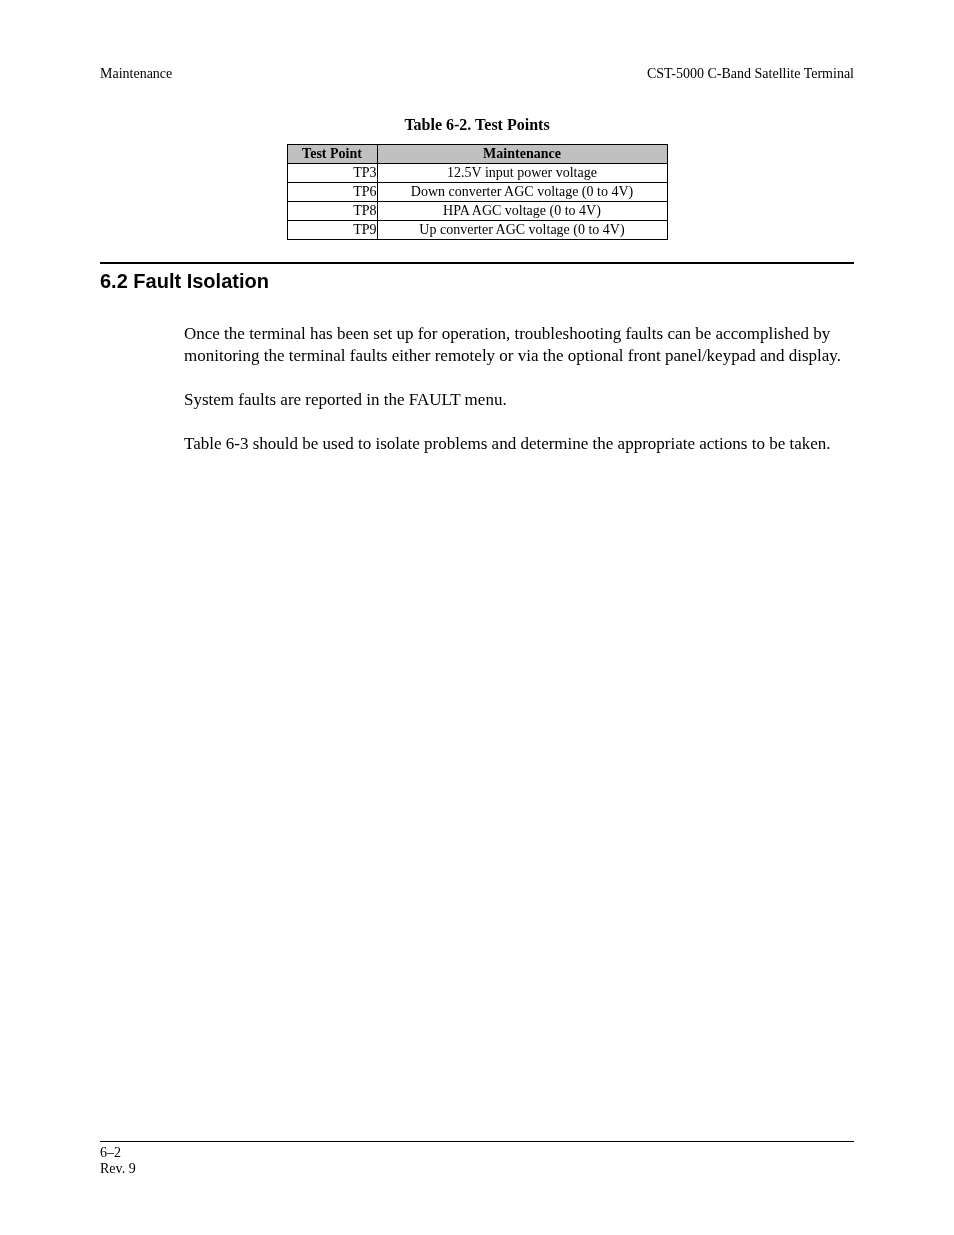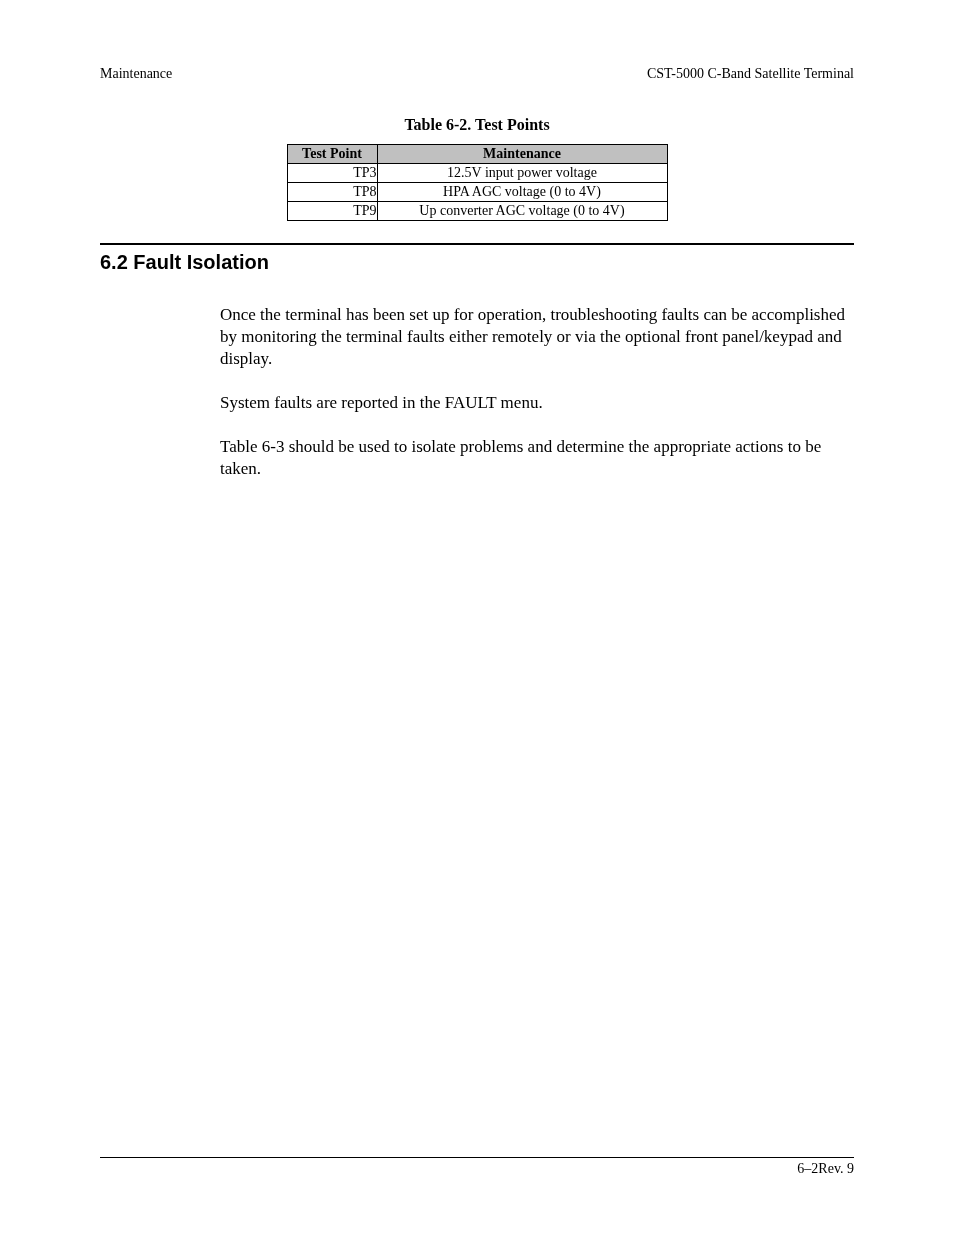--- a/index.html
+++ b/index.html
@@ -63,40 +63,41 @@
     .section-heading {
       font-family: Arial, Helvetica, sans-serif;
       font-weight: bold;
       font-size: 20px;
       margin-bottom: 30px;
     }
     .body-text {
       font-family: "Times New Roman", Times, serif;
       font-size: 17px;
       line-height: 1.3;
-      margin-left: 120px;
+      margin-left: 84px;
       margin-right: 5px;
       margin-bottom: 22px;
     }
     .footer {
       position: absolute;
       left: 100px;
       right: 100px;
       bottom: 58px;
     }
     .footer-line {
       border: none;
       border-top: 1px solid #000;
       margin-bottom: 3px;
     }
     .footer-row {
       display: flex;
-      justify-content: flex-end;
+      justify-content: flex-start;
       font-size: 14px;
       font-family: "Times New Roman", Times, serif;
+      flex-direction: column;
     }
   </style>
 </head>
 <body>
 
 <div class="header">
   <span>Maintenance</span>
   <span>CST-5000 C-Band Satellite Terminal</span>
 </div>
 
@@ -106,20 +107,24 @@
   <thead>
     <tr>
       <th>Test Point</th>
       <th>Maintenance</th>
     </tr>
   </thead>
   <tbody>
     <tr>
       <td class="tp">TP3</td>
       <td class="desc">12.5V input power voltage</td>
+    </tr>
+    <tr>
+      <td class="tp">TP6</td>
+      <td class="desc">Down converter AGC voltage (0 to 4V)</td>
     </tr>
     <tr>
       <td class="tp">TP8</td>
       <td class="desc">HPA AGC voltage (0 to 4V)</td>
     </tr>
     <tr>
       <td class="tp">TP9</td>
       <td class="desc">Up converter AGC voltage (0 to 4V)</td>
     </tr>
   </tbody>

